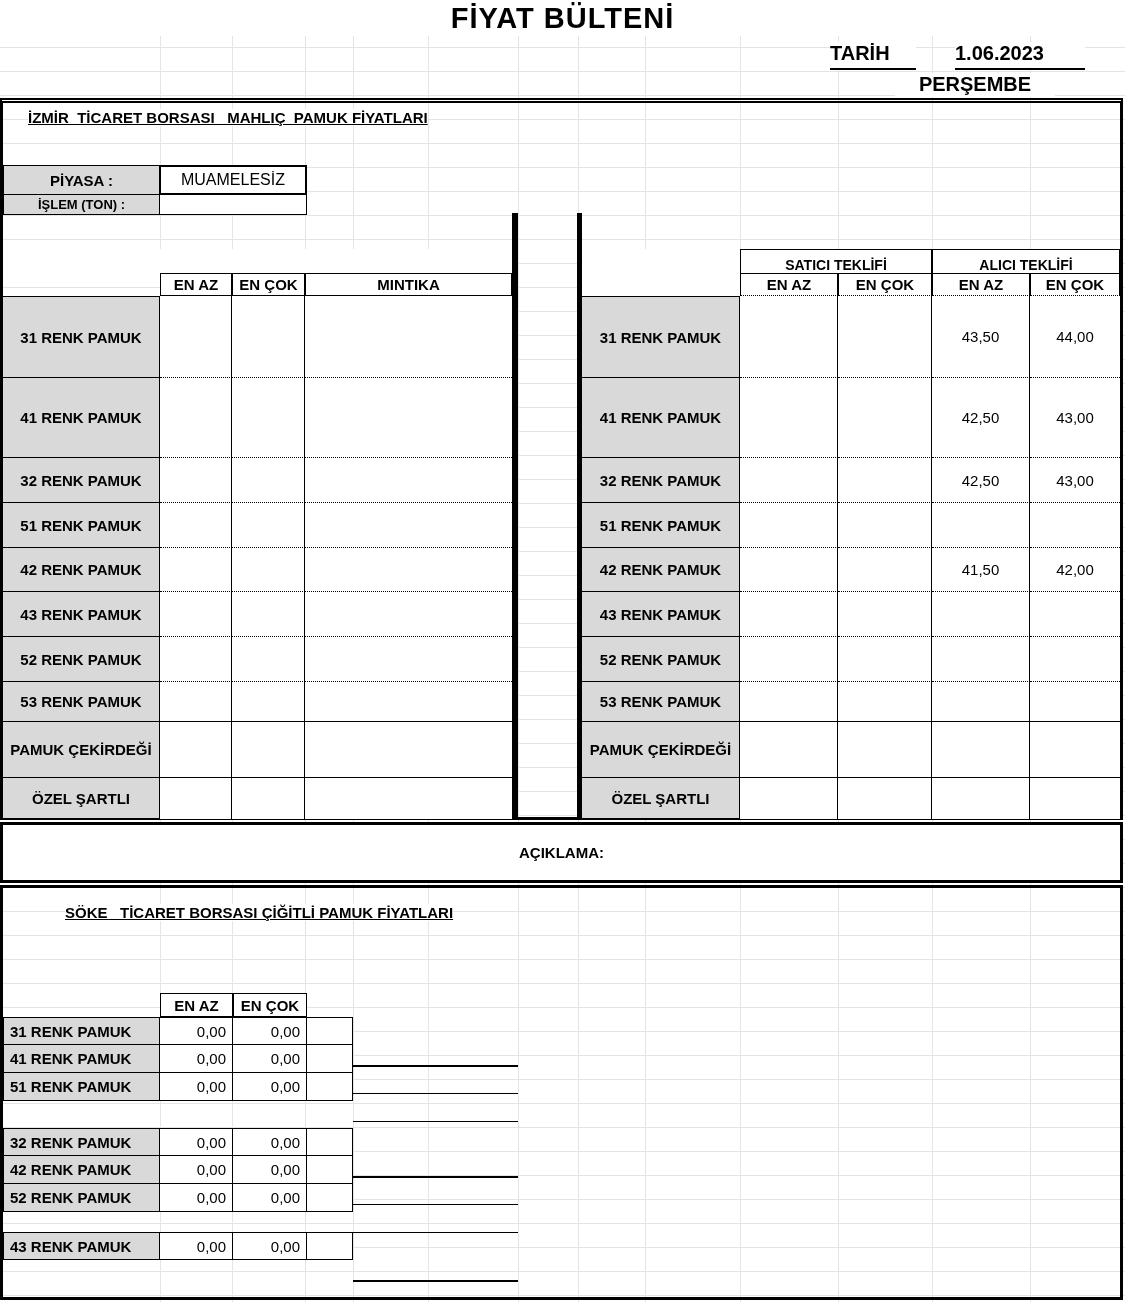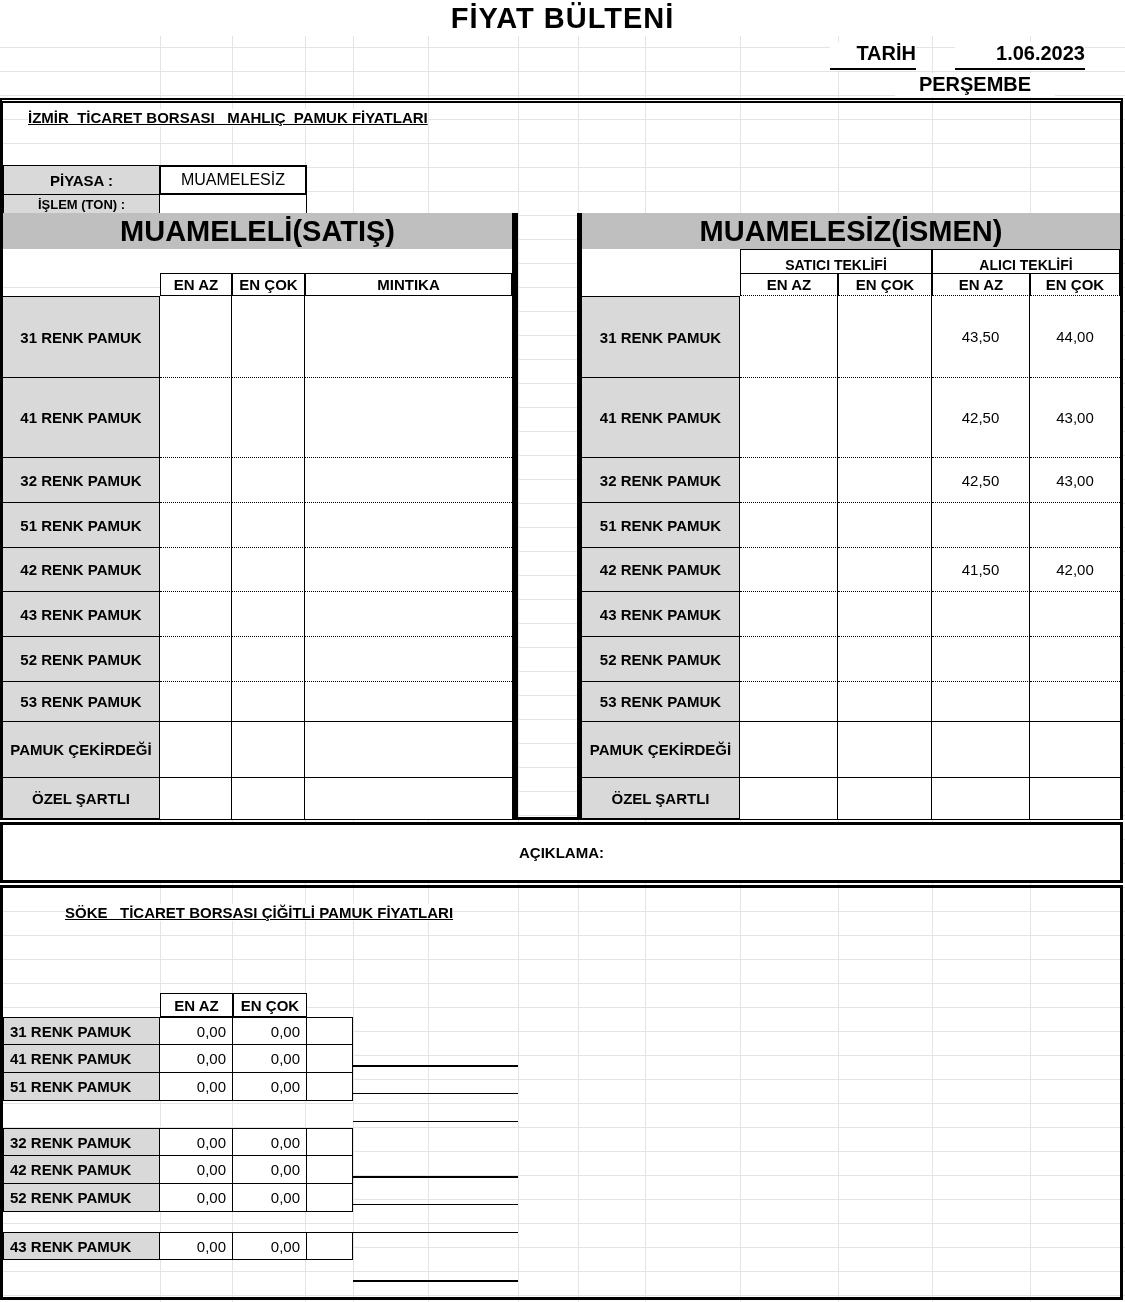--- a/index.html
+++ b/index.html
@@ -8,21 +8,21 @@
         background-image:repeating-linear-gradient(to bottom,transparent 0 23px,#e4e4e4 23px 24px);}
   .vgrid{position:absolute;top:0;width:1px;height:1302px;background:#e4e4e4;z-index:0;}
   .z{position:absolute;z-index:1;box-sizing:border-box;}
   .cell{box-sizing:border-box;display:flex;align-items:center;font-size:15px;overflow:hidden;}
   .center{justify-content:center;text-align:right;}
   .pre{white-space:pre;}
 
   
   #title-row{left:0;top:0;width:1125px;height:36px;background:#fff;display:flex;align-items:center;justify-content:center;
              font-size:29px;font-weight:bold;letter-spacing:1px;}
-  .dateline{background:#fff;text-align:right;font-weight:bold;font-size:20px;border-bottom:2px solid #000;}
+  .dateline{background:#fff;text-align:left;font-weight:bold;font-size:20px;border-bottom:2px solid #000;}
   #day-label{background:#fff;text-align:center;font-weight:bold;font-size:20px;}
 
   
   #izmir-box{left:0;top:98px;width:1123px;height:722px;border:3px solid #000;border-top:5px double #000;background:transparent;}
   #izmir-title{left:25px;top:6px;font-size:15px;font-weight:bold;text-decoration:underline;background:#fff;}
   .graylbl{background:#d9d9d9;border:1px solid #000;font-weight:bold;}
   #piyasa-label{left:0;top:62px;width:157px;height:30px;}
   #piyasa-value{left:156px;top:62px;width:148px;height:30px;background:#fff;border:2px solid #000;font-weight:normal;font-size:16px;}
   #islem-label{left:0;top:91px;width:157px;height:21px;font-size:13px;}
   #islem-value{left:156px;top:91px;width:148px;height:21px;background:#fff;border:1px solid #000;}
@@ -92,22 +92,20 @@
   <div id="day-label" class="z" style="left:895px;top:73px;width:160px;height:24px;">PERŞEMBE</div>
 
   <div id="izmir-box" class="z">
     <div id="izmir-title" class="z pre">İZMİR  TİCARET BORSASI   MAHLIÇ  PAMUK FİYATLARI</div>
 
     <div id="piyasa-label" class="z cell center graylbl">PİYASA :</div>
     <div id="piyasa-value" class="z cell center">MUAMELESİZ</div>
     <div id="islem-label" class="z cell center graylbl">İŞLEM (TON) :</div>
     <div id="islem-value" class="z cell center"></div>
 
-    <div id="left-banner" class="z banner">MUAMELELİ(SATIŞ)</div>
-    <div id="right-banner" class="z banner">MUAMELESİZ(İSMEN)</div>
     <div id="left-divider" class="z"></div>
     <div id="right-divider" class="z"></div>
     <div id="left-white-band" class="z"></div>
 
     <div id="left-header" class="z">
       <div class="cell hdrbox" style="width:72px;">EN AZ</div>
       <div class="cell hdrbox" style="width:73px;">EN ÇOK</div>
       <div class="cell hdrbox" style="width:207px;">MINTIKA</div>
     </div>
 

